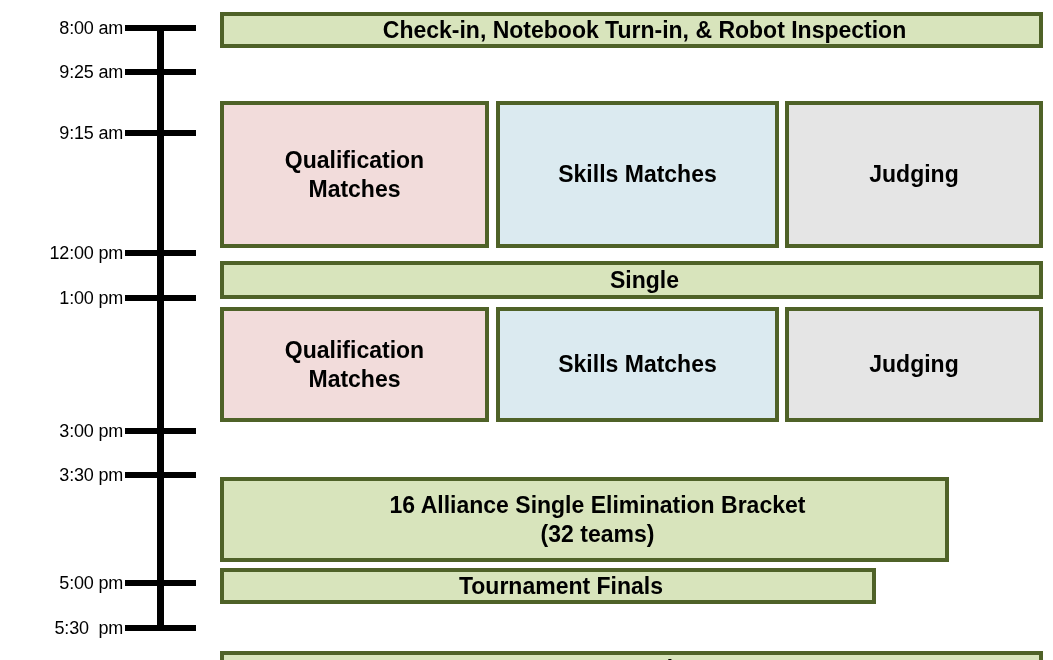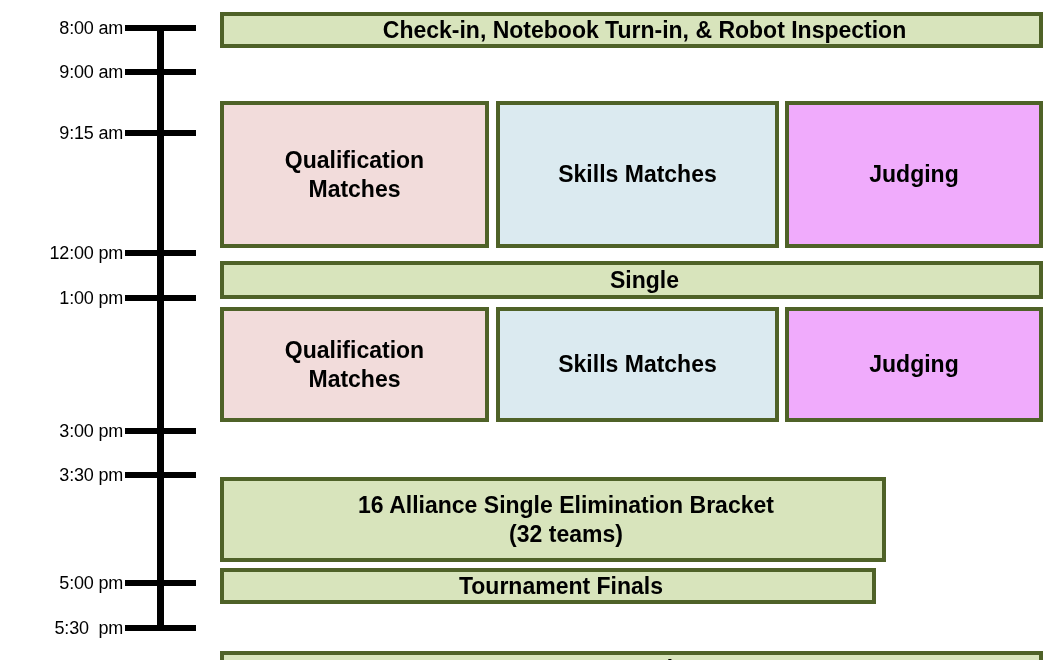--- a/index.html
+++ b/index.html
@@ -91,35 +91,35 @@
   }
 
   .block .block-label {
     white-space: pre-line;
     padding: 0 6px;
   }
 
   .fill-green  { background: #d8e4bc; padding-left: 26px; }
   .fill-pink   { background: #f2dcdb; }
   .fill-blue   { background: #dbeaf0; }
-  .fill-purple { background: #f0abfc; text-align: right; }
+  .fill-purple { background: #e5e5e5; text-align: right; }
 </style>
 </head>
 <body>
 
 <div id="canvas">
 
   <div id="timeline-axis">
     <div id="axis-spine" style="top: 28px; height: 600px;"></div>
   <div class="tick-row" style="top: 28px;">
         <div class="tick-label">8:00 am</div>
         <div class="tick-mark"></div>
       </div>
       <div class="tick-row" style="top: 72px;">
-        <div class="tick-label">9:00 am</div>
+        <div class="tick-label">9:25 am</div>
         <div class="tick-mark"></div>
       </div>
       <div class="tick-row" style="top: 133px;">
         <div class="tick-label">9:15 am</div>
         <div class="tick-mark"></div>
       </div>
       <div class="tick-row" style="top: 253px;">
         <div class="tick-label">12:00 pm</div>
         <div class="tick-mark"></div>
       </div>
@@ -165,21 +165,21 @@
       <div class="block fill-pink" style="left: 220px; top: 307px; width: 269px; height: 115px;">
         <span class="block-label">Qualification
 Matches</span>
       </div>
       <div class="block fill-blue" style="left: 496px; top: 307px; width: 283px; height: 115px;">
         <span class="block-label">Skills Matches</span>
       </div>
       <div class="block fill-purple" style="left: 785px; top: 307px; width: 258px; height: 115px;">
         <span class="block-label">Judging</span>
       </div>
-      <div class="block fill-green" style="left: 220px; top: 477px; width: 666px; height: 85px; text-align: center;">
+      <div class="block fill-green" style="left: 220px; top: 477px; width: 729px; height: 85px; text-align: center;">
         <span class="block-label">16 Alliance Single Elimination Bracket
 (32 teams)</span>
       </div>
       <div class="block fill-green" style="left: 220px; top: 568px; width: 656px; height: 36px;">
         <span class="block-label">Tournament Finals</span>
       </div>
       <div class="block fill-green" style="left: 220px; top: 611px; width: 823px; height: 37px; margin-top: 40px;">
         <span class="block-label">Awards</span>
       </div>
     </div>

